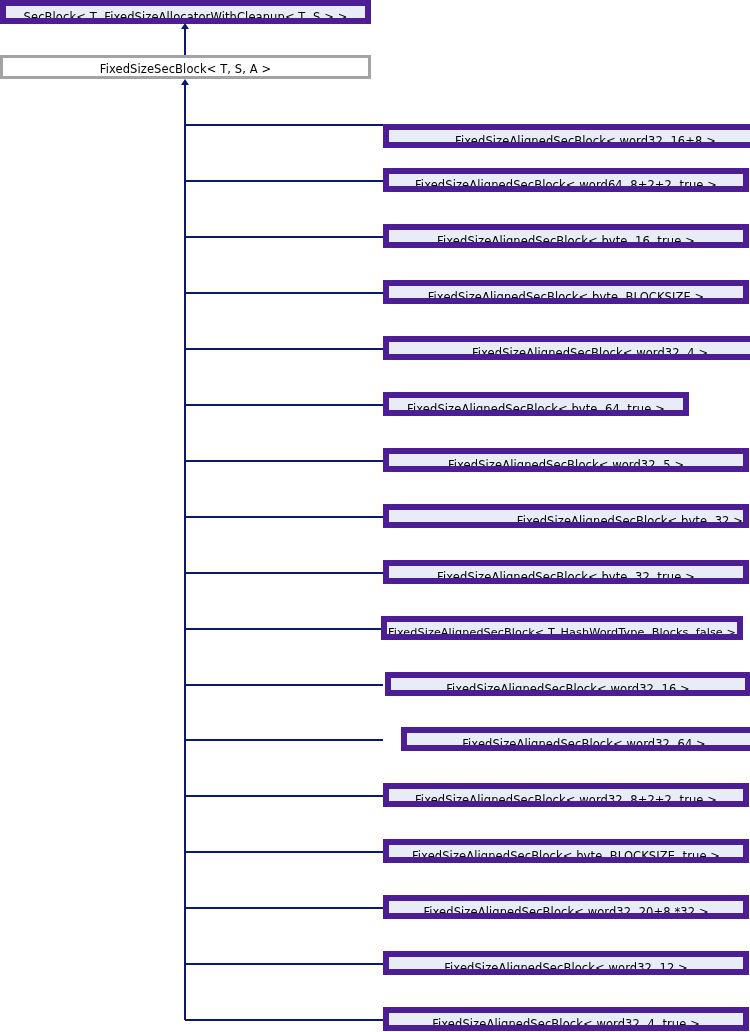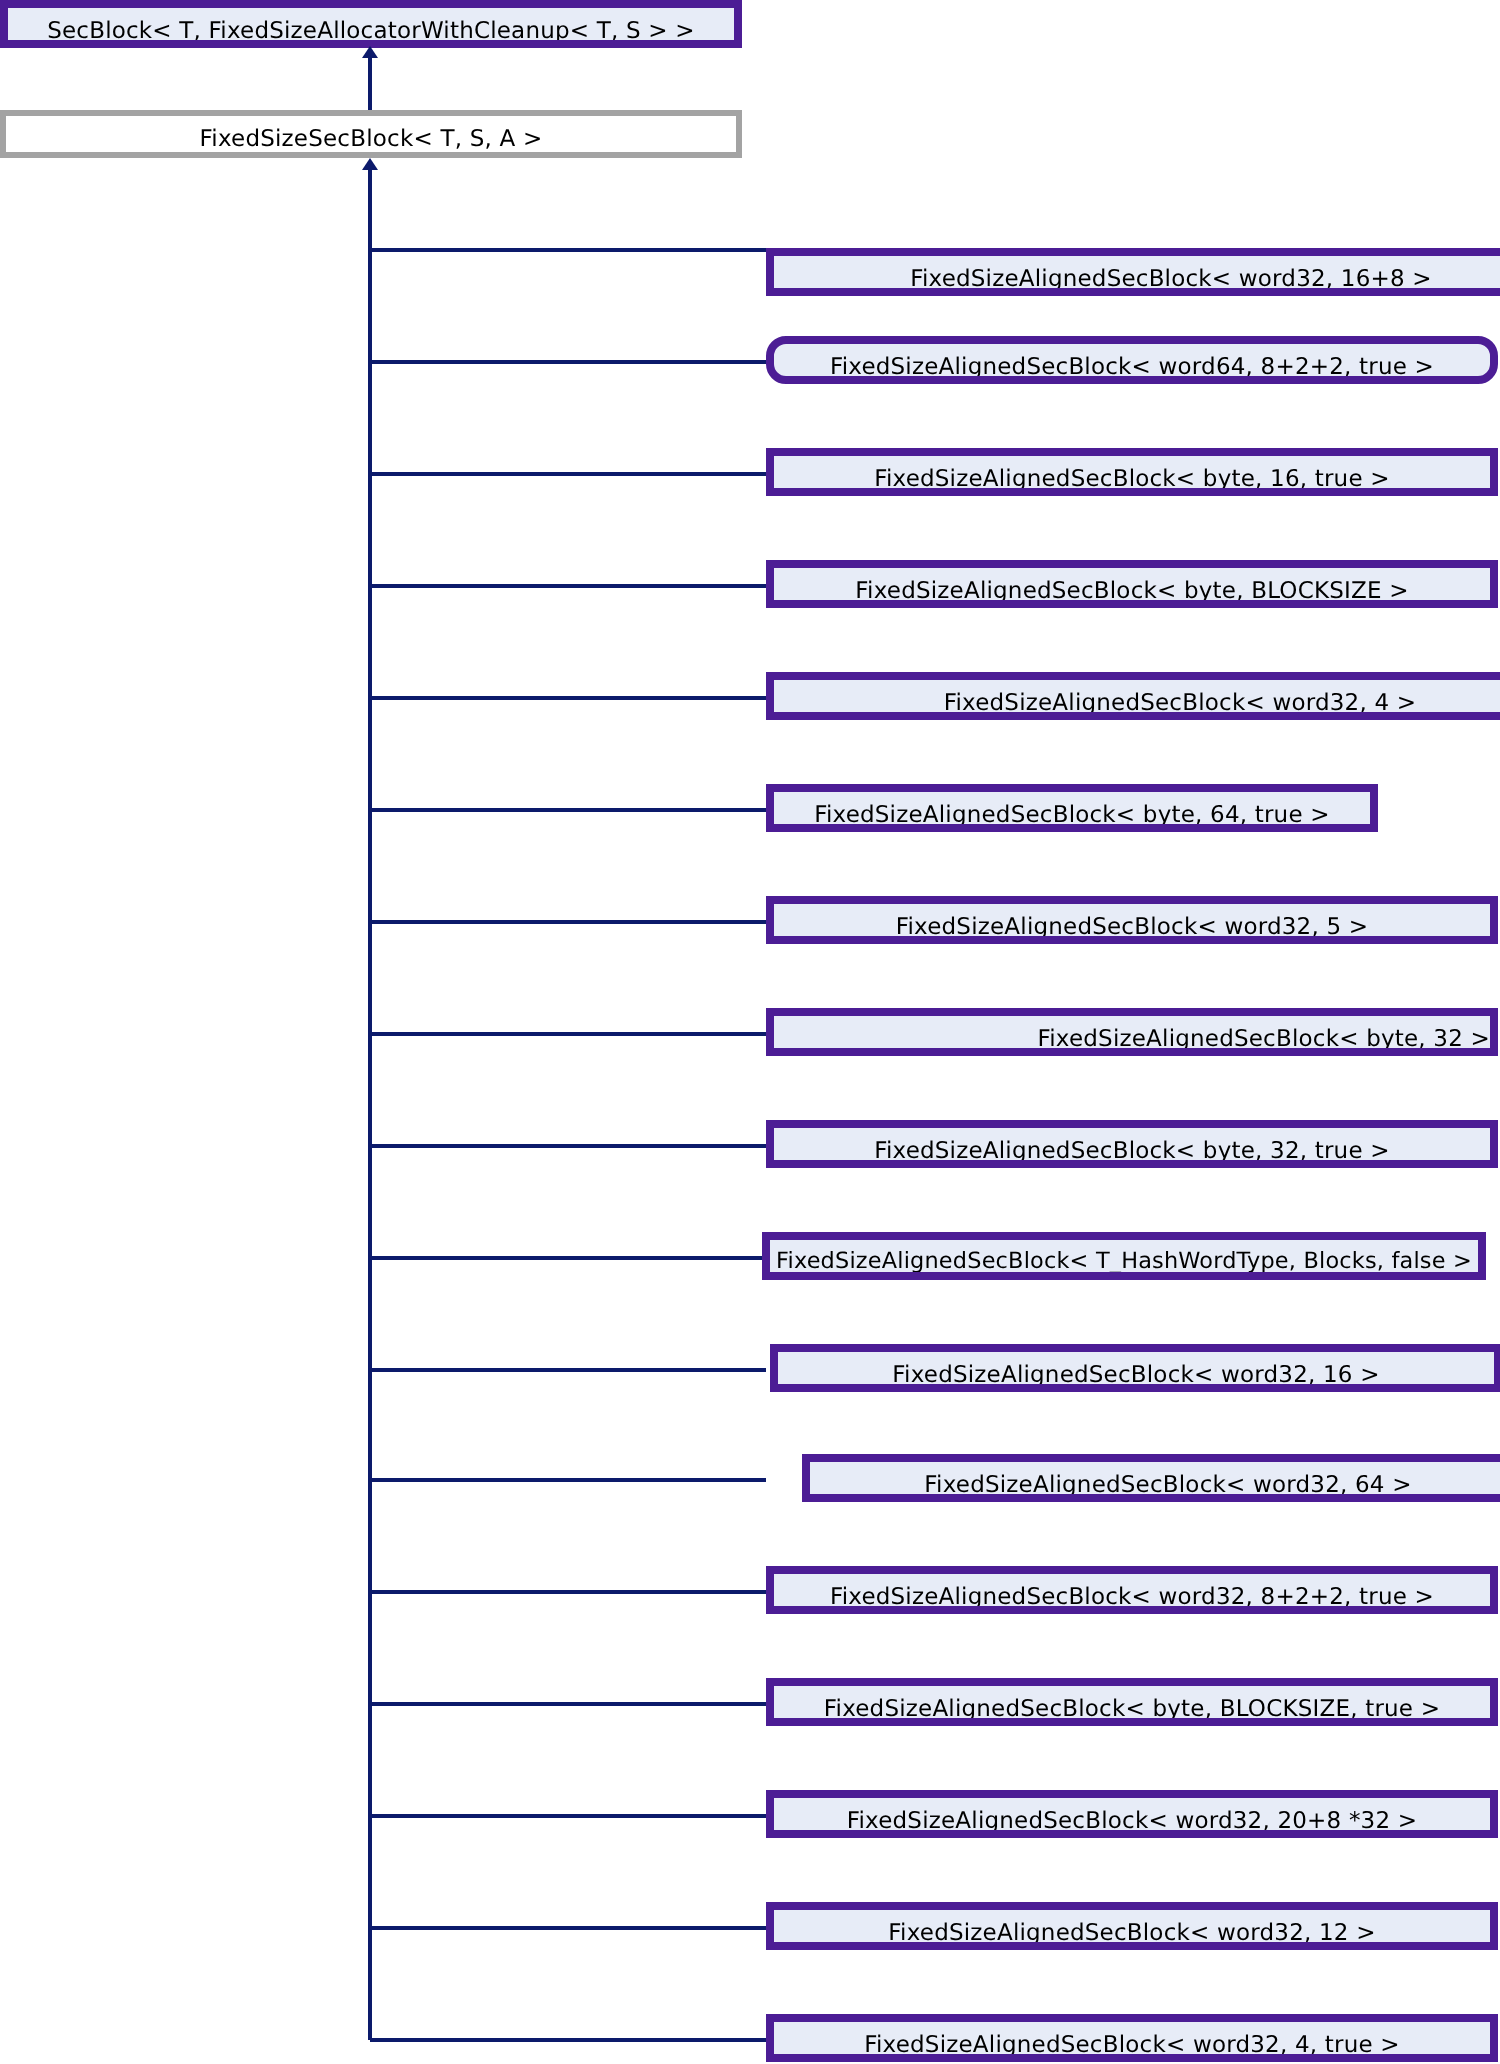--- a/index.html
+++ b/index.html
@@ -33,21 +33,21 @@
     font-size: 11.5px;
     color: #000000;
     white-space: nowrap;
     overflow: hidden;
     letter-spacing: 0.1px;
   }
 
   
   .node.filled {
     background: #e7ecf7;
-    border: 4px solid #4c1d95;
+    border: 6px solid #4c1d95;
   }
 
   
   .node.plain {
     background: #ffffff;
     border: 3px solid #a3a3a3;
   }
   
   .trunk {
     position: absolute;
@@ -83,21 +83,21 @@
   <div class="node plain" style="left:0px; top:55px; width:371px;">FixedSizeSecBlock&lt; T, S, A &gt;</div>
 
   <div class="arrow-up" style="left:181px; top:79px;"></div>
 
   <div class="trunk" style="left:184px; top:84px; height:936px;"></div>
 
   <div id="derived-layer">
       <div class="branch" style="left: 185px; top: 124px; width: 198px;"></div>
       <div class="node filled" style="left: 383px; top: 124px; width: 405px;">FixedSizeAlignedSecBlock&lt; word32, 16+8 &gt;</div>
       <div class="branch" style="left: 185px; top: 180px; width: 198px;"></div>
-      <div class="node filled" style="left: 383px; top: 168px; width: 366px; border-radius: 10px;">FixedSizeAlignedSecBlock&lt; word64, 8+2+2, true &gt;</div>
+      <div class="node filled" style="left: 383px; top: 168px; width: 366px;">FixedSizeAlignedSecBlock&lt; word64, 8+2+2, true &gt;</div>
       <div class="branch" style="left: 185px; top: 236px; width: 198px;"></div>
       <div class="node filled" style="left: 383px; top: 224px; width: 366px;">FixedSizeAlignedSecBlock&lt; byte, 16, true &gt;</div>
       <div class="branch" style="left: 185px; top: 292px; width: 198px;"></div>
       <div class="node filled" style="left: 383px; top: 280px; width: 366px;">FixedSizeAlignedSecBlock&lt; byte, BLOCKSIZE &gt;</div>
       <div class="branch" style="left: 185px; top: 348px; width: 198px;"></div>
       <div class="node filled" style="left: 383px; top: 336px; width: 414px;">FixedSizeAlignedSecBlock&lt; word32, 4 &gt;</div>
       <div class="branch" style="left: 185px; top: 404px; width: 198px;"></div>
       <div class="node filled" style="left: 383px; top: 392px; width: 306px;">FixedSizeAlignedSecBlock&lt; byte, 64, true &gt;</div>
       <div class="branch" style="left: 185px; top: 460px; width: 198px;"></div>
       <div class="node filled" style="left: 383px; top: 448px; width: 366px;">FixedSizeAlignedSecBlock&lt; word32, 5 &gt;</div>

